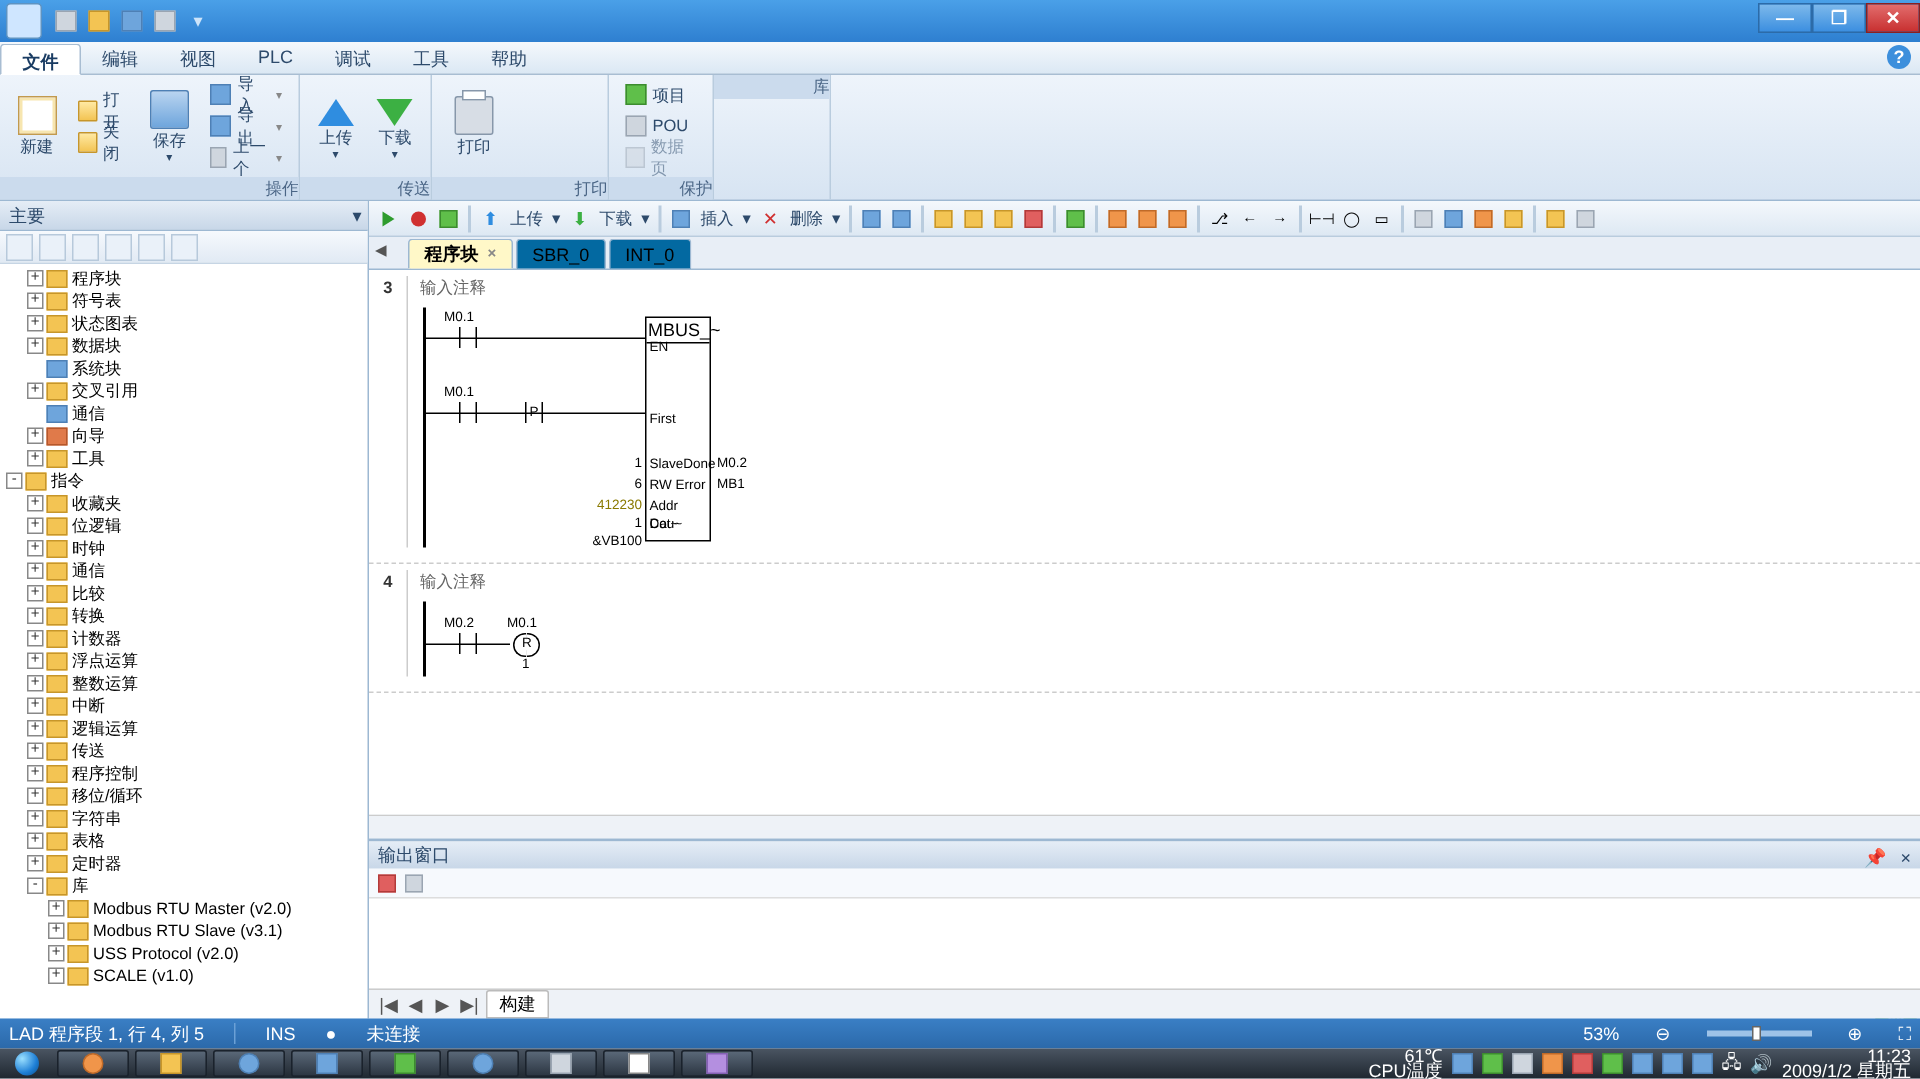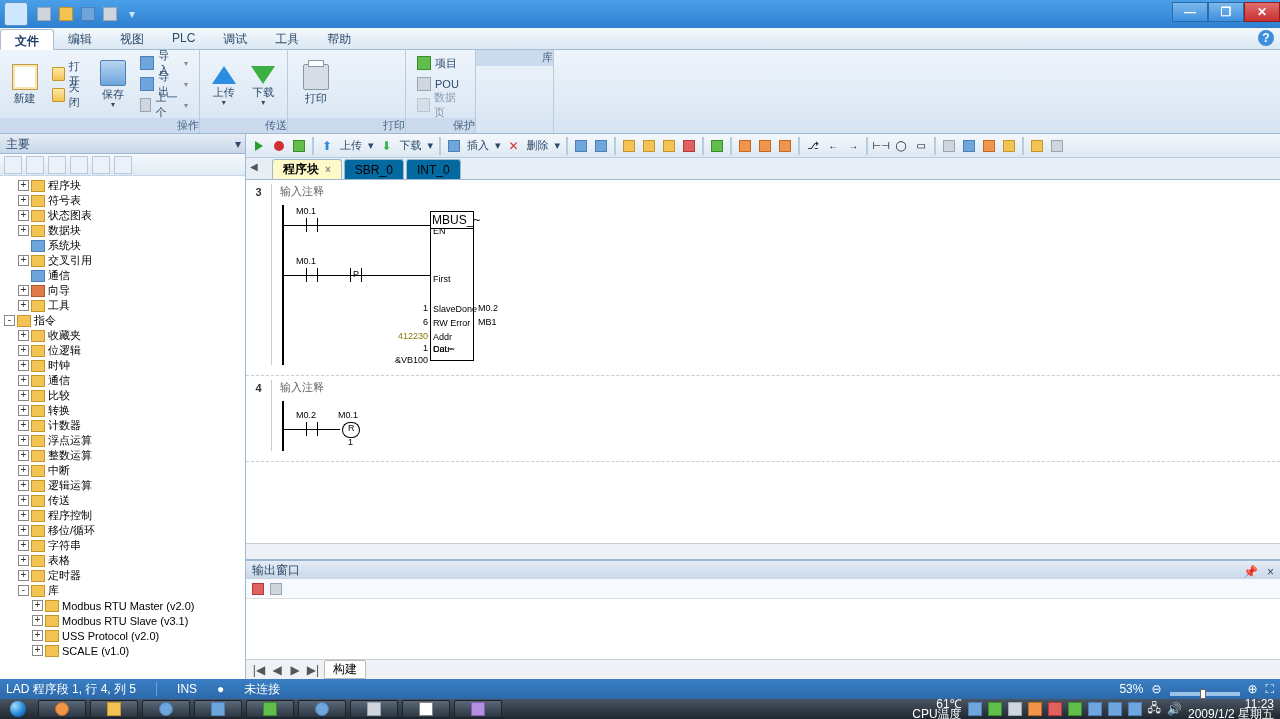--- a/index.html
+++ b/index.html
@@ -88,21 +88,21 @@
 .output-window .ohdr{height:18px;background:linear-gradient(#e5edf6,#c8d7e8);font-size:11px;padding-left:6px;line-height:18px;color:#2d4a6b;position:relative}
 .output-window .ohdr .pin{position:absolute;right:22px;top:2px}
 .output-window .ohdr .cls{position:absolute;right:6px;top:2px}
 .output-window .otb{height:20px;background:#f6f9fd;border-bottom:1px solid #ddd;display:flex;align-items:center;padding-left:6px;gap:6px}
 .output-window .obody{flex:1}
 .output-window .otabs{height:20px;background:#eef2f7;border-top:1px solid #ccc;display:flex;align-items:center;padding-left:6px;gap:4px;font-size:11px}
 .output-window .otabs .nav{width:14px;text-align:center;color:#555}
 .output-window .otabs .ot{padding:0 8px;border:1px solid #bbb;background:#fff;border-radius:2px 2px 0 0}
 .statusbar{position:absolute;bottom:20px;left:0;right:0;height:20px;background:linear-gradient(#3a7fc5,#2b69aa);color:#fff;display:flex;align-items:center;font-size:11px;padding:0 6px;gap:20px}
 .statusbar .sep{width:1px;height:14px;background:#6ba0d6}
-.statusbar .right{margin-left:auto;display:flex;align-items:flex-end;gap:8px}
+.statusbar .right{margin-left:auto;display:flex;align-items:center;gap:24px}
 .taskbar{position:absolute;bottom:0;left:0;right:0;height:20px;background:linear-gradient(#4a5562,#1f2730);display:flex;align-items:center}
 .taskbar .start{width:36px;height:20px;display:flex;align-items:center;justify-content:center}
 .orb{width:16px;height:16px;border-radius:50%;background:radial-gradient(circle at 30% 30%,#9be0ff,#1e7fd6 60%,#0b4b86)}
 .taskbar .titem{width:48px;height:18px;margin:0 2px;background:linear-gradient(#5a6878,#2c3642);border:1px solid #1a222c;border-radius:2px;display:flex;align-items:center;justify-content:center}
 .taskbar .tray{margin-left:auto;display:flex;align-items:center;gap:6px;padding-right:6px;color:#fff;font-size:10px}
 .tray .ticon{width:14px;height:14px}
 .tray .temp{text-align:right;line-height:10px}
 .sm-ico{width:14px;height:14px;display:inline-block}
 .c-yellow{background:#f3c453;border:1px solid #c7962a}
 .c-blue{background:#6ea5dc;border:1px solid #4e80b5}

